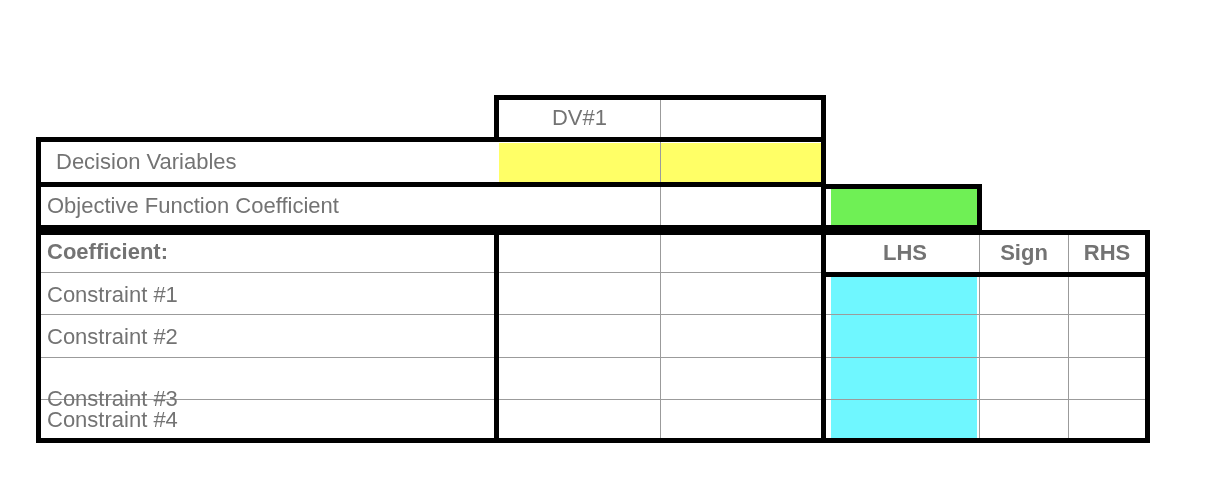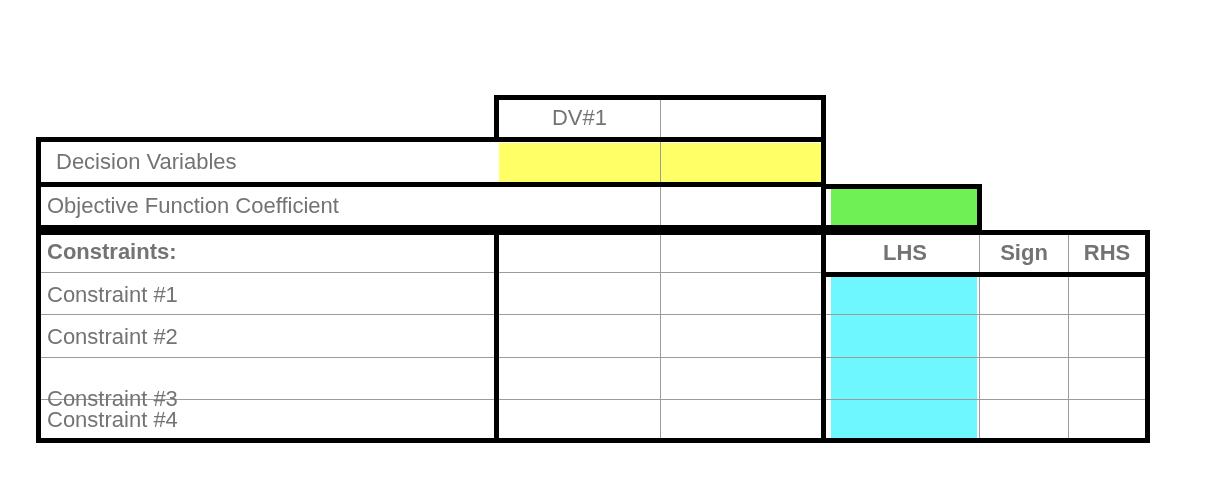--- a/index.html
+++ b/index.html
@@ -117,21 +117,21 @@
   <div class="cell hdr-cell" style="left:499px; top:99px; width:161px; height:38px;">DV#1</div>
 
   <div class="cell hdr-cell bold" style="left:980px; top:234px; width:88px; height:38px;">Sign</div>
   <div class="cell hdr-cell bold" style="left:831px; top:234px; width:148px; height:38px;">LHS</div>
   <div class="cell hdr-cell bold" style="left:1069px; top:234px; width:76px; height:38px;">RHS</div>
 
   <div class="cell label-cell" style="left:50px; top:141px; width:453px; height:41px;">Decision Variables</div>
 
   <div class="cell label-cell" style="left:41px; top:186px; width:453px; height:39px;">Objective Function Coefficient</div>
 
-  <div class="cell label-cell bold" style="left:41px; top:232px; width:453px; height:40px;">Constraints:</div>
+  <div class="cell label-cell bold" style="left:41px; top:232px; width:453px; height:40px;">Coefficient:</div>
 
   <div class="cell label-cell" style="left:41px; top:274px; width:453px; height:41px;">Constraint #1</div>
   <div class="cell label-cell" style="left:41px; top:316px; width:519px; height:41px;">Constraint #2</div>
   <div class="cell label-cell" style="left:41px; top:358px; width:453px; height:41px;margin-top:20px;">Constraint #3</div>
   <div class="cell label-cell" style="left:41px; top:400px; width:453px; height:40px;">Constraint #4</div>
 
   <div class="cell hdr-cell" style="left:499px; top:143px; width:161px; height:39px;"></div>
   <div class="cell hdr-cell" style="left:661px; top:143px; width:160px; height:39px;"></div>
 
   <div class="cell hdr-cell" style="left:499px; top:187px; width:161px; height:38px;"></div>

